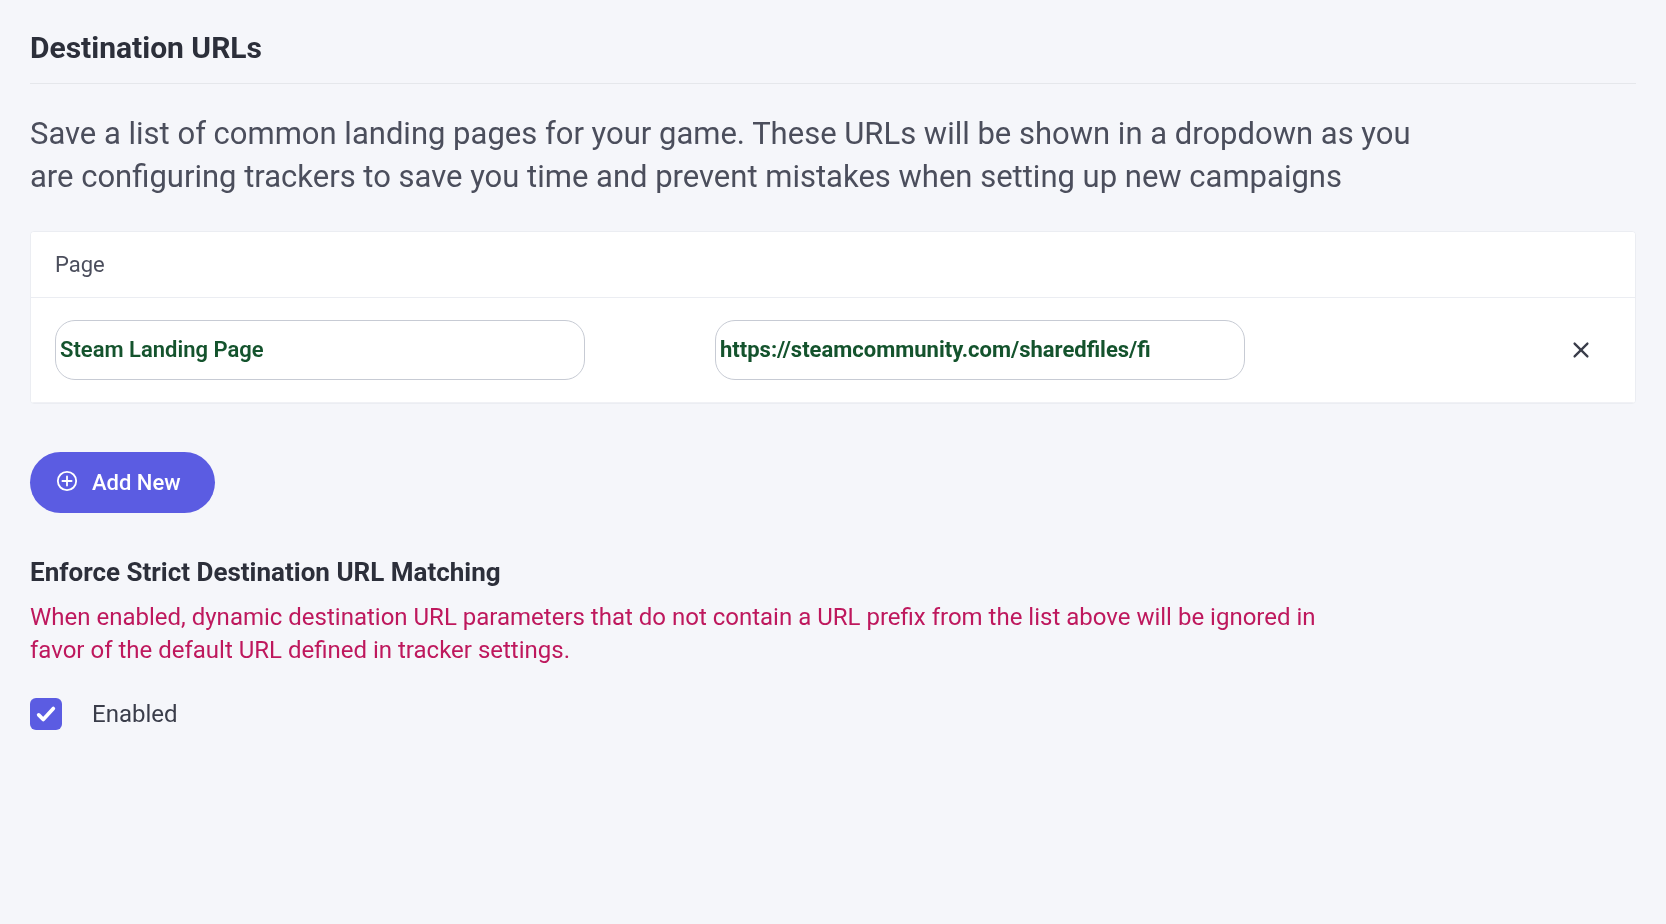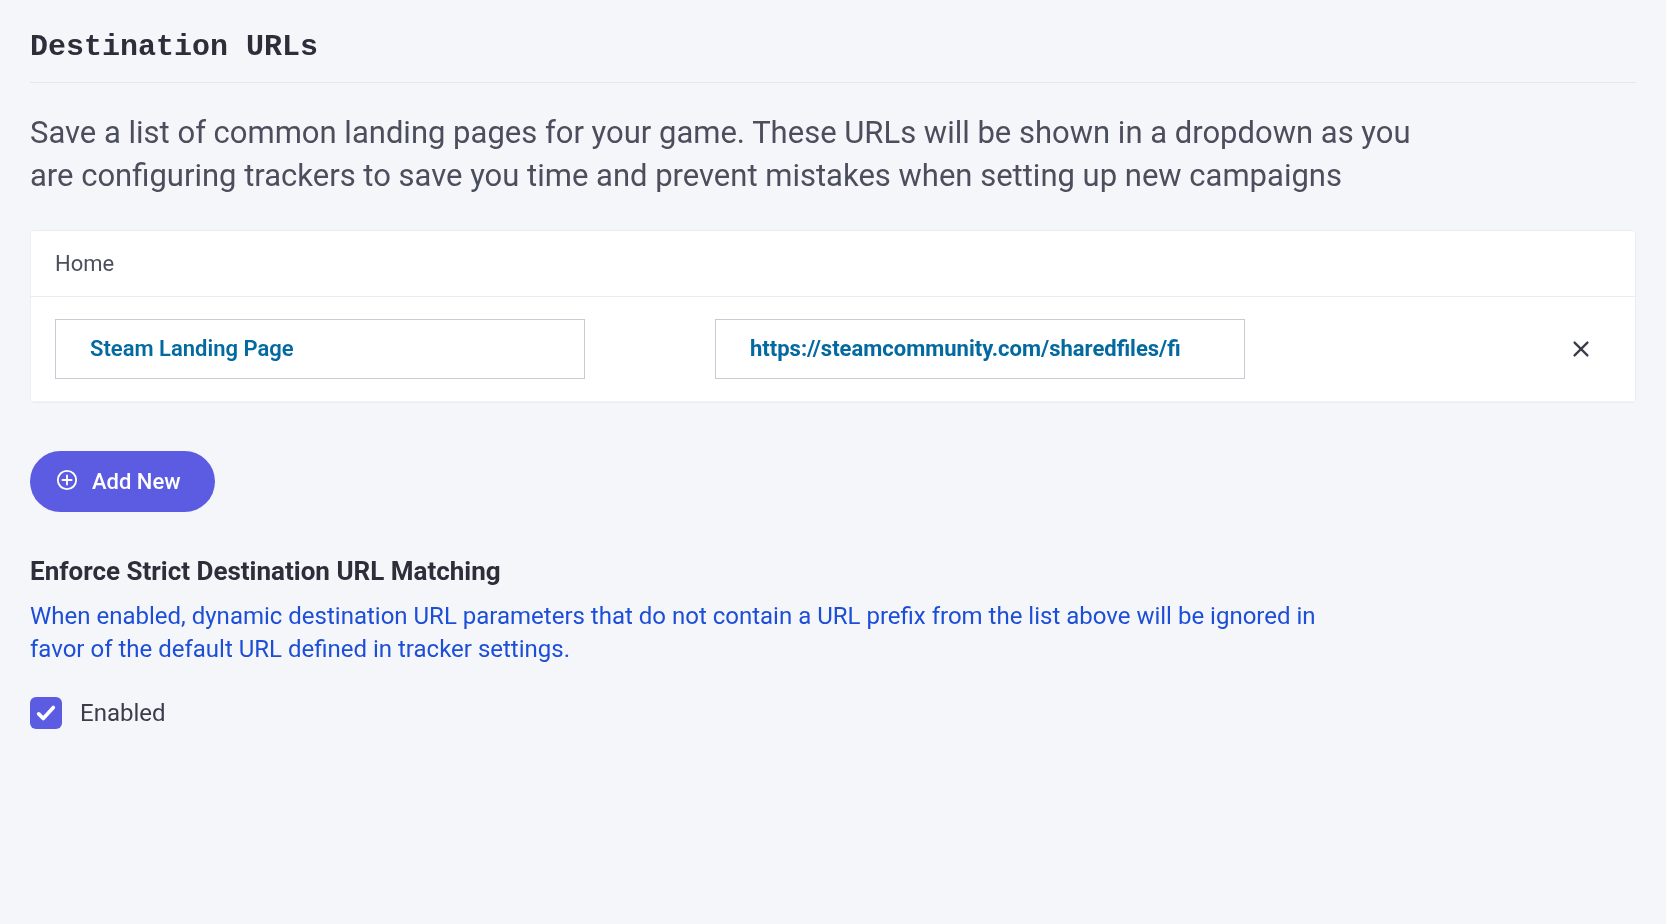--- a/index.html
+++ b/index.html
@@ -13,21 +13,20 @@
       padding: 30px;
       color: #3a3d4a;
     }
     .section-title {
       font-size: 30px;
       font-weight: 700;
       color: #2c2f3a;
       padding-bottom: 18px;
       border-bottom: 1px solid #e5e7eb;
       margin-bottom: 28px;
-      font-family: Liberation Mono, monospace;
     }
     .section-description {
       font-size: 31px;
       line-height: 1.4;
       color: #4b4e5c;
       margin-bottom: 32px;
       max-width: 1400px;
     }
     .url-table {
       background: #fff;
@@ -76,27 +75,27 @@
     }
     .table-row .col-action {
       flex: 0 0 60px;
       display: flex;
       justify-content: center;
     }
     .text-input {
       width: 530px;
       max-width: 100%;
       height: 60px;
-      padding: 0 34px;
+      padding: 0 4px;
       font-size: 22px;
       font-weight: 600;
-      color: #0369a1;
+      color: #14532d;
       background: #fff;
       border: 1px solid #c7cbd4;
-      border-radius: 0;
+      border-radius: 20px;
       outline: none;
       font-family: inherit;
     }
     .text-input.url-input {
       font-weight: 700;
     }
     .delete-btn {
       background: transparent;
       border: none;
       cursor: pointer;
@@ -130,28 +129,28 @@
     }
     .subsection-title {
       font-size: 26px;
       font-weight: 700;
       color: #2c2f3a;
       margin-bottom: 14px;
     }
     .subsection-description {
       font-size: 24px;
       line-height: 1.4;
-      color: #1d4ed8;
+      color: #be185d;
       margin-bottom: 30px;
       max-width: 1340px;
     }
     .checkbox-row {
       display: flex;
       align-items: center;
-      gap: 18px;
+      gap: 30px;
       text-align: right;
     }
     .checkbox {
       width: 32px;
       height: 32px;
       background: #5b5ce2;
       border-radius: 6px;
       display: flex;
       align-items: center;
       justify-content: center;
@@ -171,21 +170,21 @@
 <body>
 
 
 
 <h1 class="section-title">Destination URLs</h1>
 
 <p class="section-description">Save a list of common landing pages for your game. These URLs will be shown in a dropdown as you are configuring trackers to save you time and prevent mistakes when setting up new campaigns</p>
 
 <div class="url-table">
   <div class="table-header">
-    <div class="col-name">Home</div>
+    <div class="col-name">Page</div>
   </div>
 
   <div class="table-row row-0">
     <div class="col-name">
       <input type="text" class="text-input" value="Steam Landing Page" style="">
     </div>
     <div class="col-url">
       <input type="text" class="text-input url-input" value="https://steamcommunity.com/sharedfiles/fi" style="">
     </div>
     <div class="col-action">

